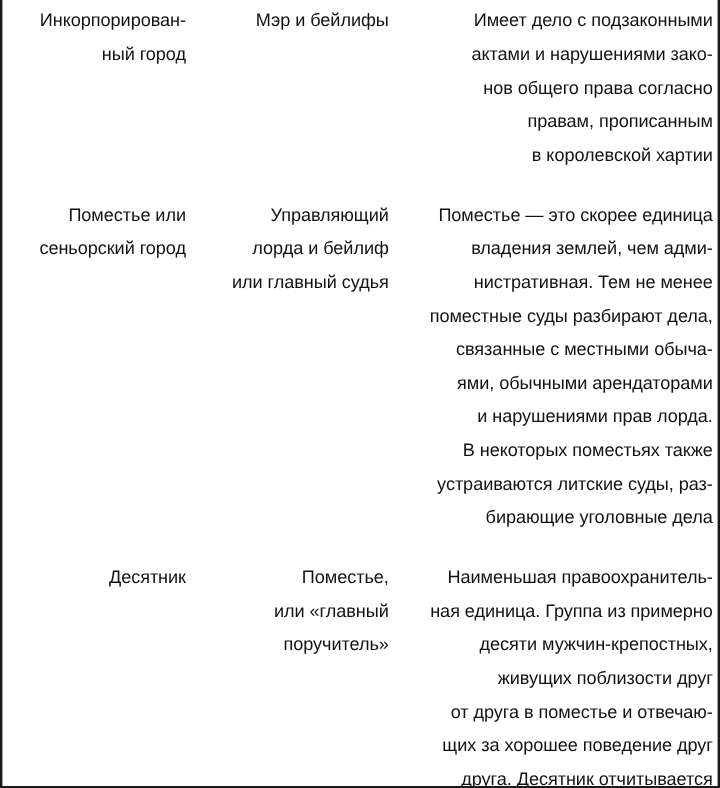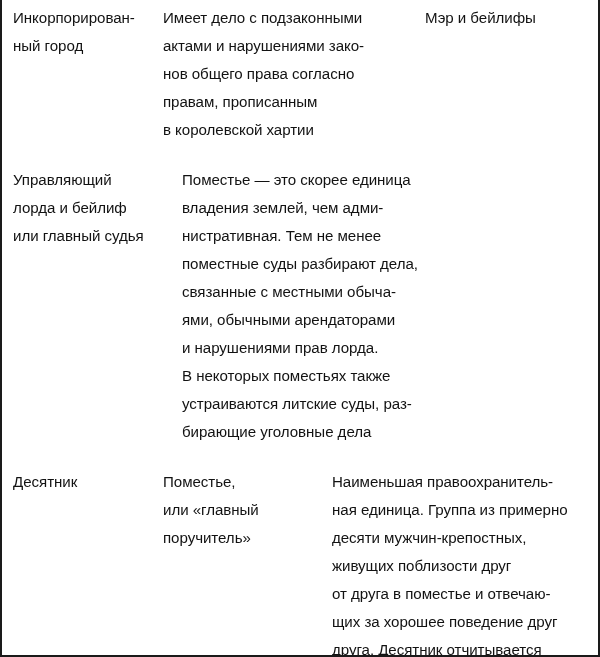--- a/index.html
+++ b/index.html
@@ -47,20 +47,21 @@
   .row-3 { padding-top: 22px; }
 
   .cell {
     box-sizing: border-box;
     font-size: 15.1px;
     line-height: 28px;
     letter-spacing: -0.05px;
     white-space: pre-line;
     word-break: normal;
     hyphens: none;
+    text-align: right;
   }
 
   .col-term {
     width: 150px;
     flex: 0 0 150px;
     padding-right: 8px;
   }
 
   .col-officer {
     width: 169px;
@@ -75,29 +76,31 @@
 </style>
 </head>
 <body>
 
 <div id="page">
   <div class="table">
 
     <div class="row row-1">
       <div class="cell col-term">Инкорпорирован-
 ный город</div>
+      <div class="cell col-officer">Мэр и бейлифы</div>
       <div class="cell col-desc">Имеет дело с подзаконными
 актами и нарушениями зако-
 нов общего права согласно
 правам, прописанным
 в королевской хартии</div>
-      <div class="cell col-officer">Мэр и бейлифы</div>
     </div>
 
     <div class="row row-2">
+      <div class="cell col-term">Поместье или
+сеньорский город</div>
       <div class="cell col-officer">Управляющий
 лорда и бейлиф
 или главный судья</div>
       <div class="cell col-desc">Поместье — это скорее единица
 владения землей, чем адми-
 нистративная. Тем не менее
 поместные суды разбирают дела,
 связанные с местными обыча-
 ями, обычными арендаторами
 и нарушениями прав лорда.

